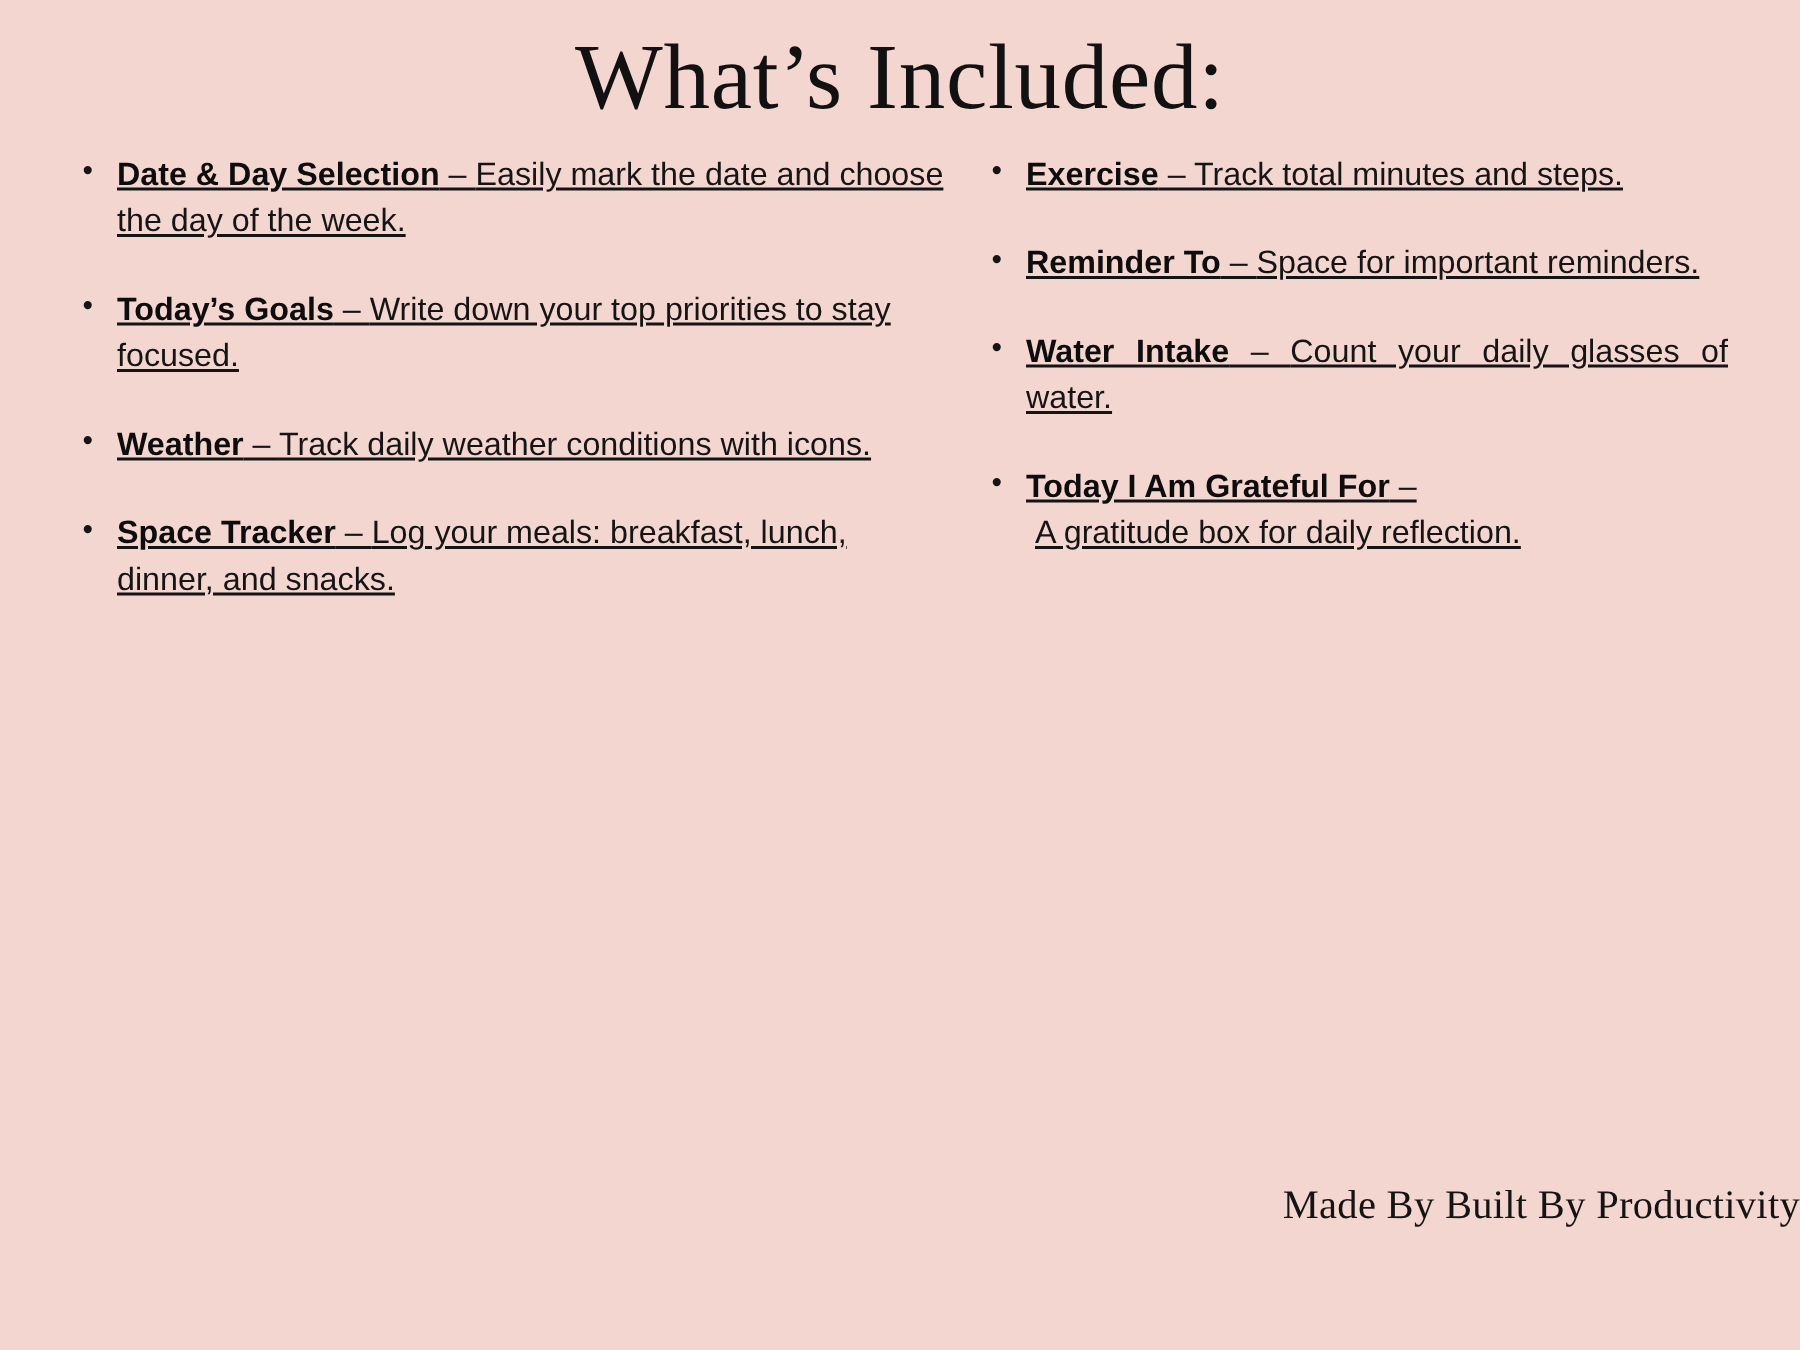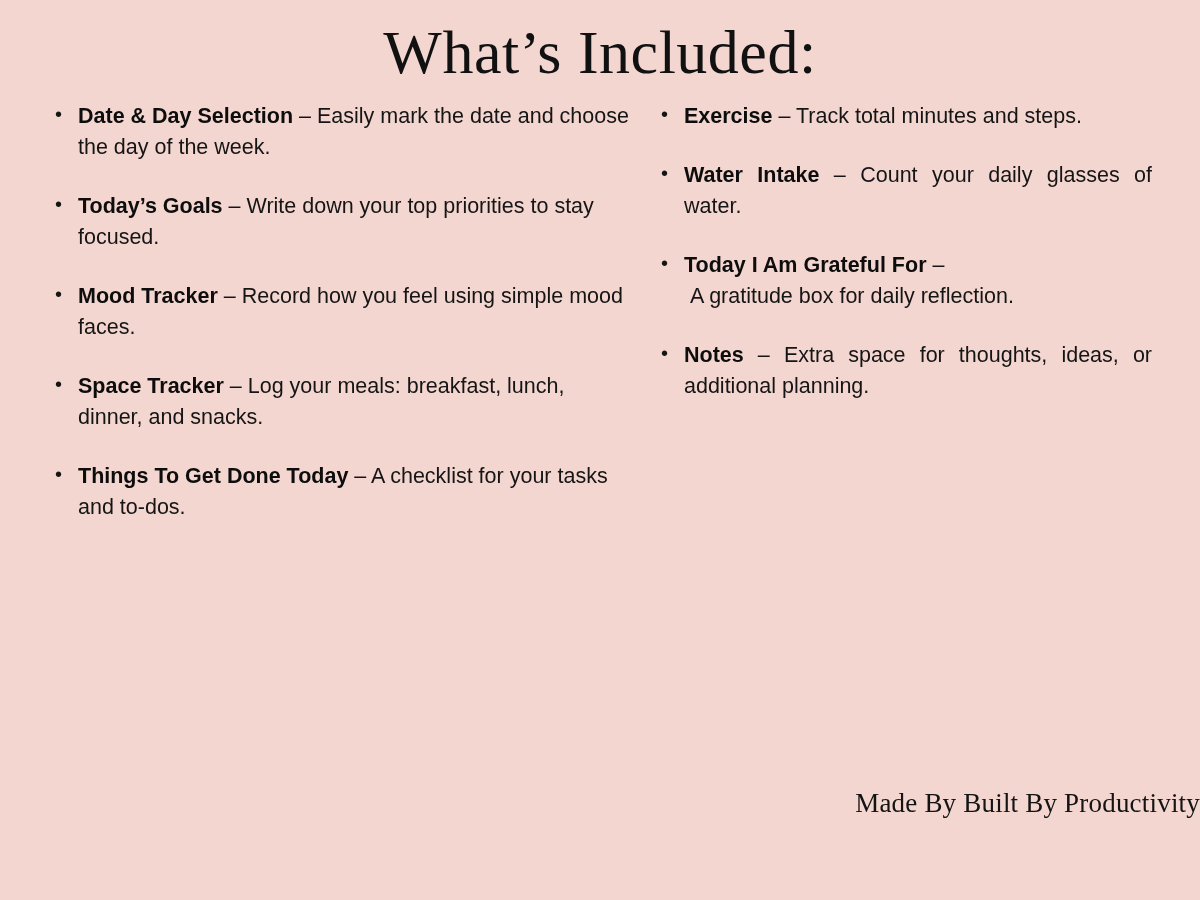--- a/index.html
+++ b/index.html
@@ -33,20 +33,21 @@
     padding-top: 18px;
     line-height: 1.12;
   }
 
   
   .columns {
     display: flex;
     align-items: flex-start;
     padding: 0;
     margin-top: 14px;
+    text-decoration: underline;
   }
   .col {
     box-sizing: border-box;
   }
   .col-left {
     width: 640px;
     padding-left: 46px;
     padding-right: 8px;
   }
   .col-right {
@@ -121,32 +122,31 @@
 <div class="page">
 
   <h1 class="title">What’s Included:</h1>
 
   <div class="columns">
 
     <div class="col col-left">
       <ul class="feature-list" id="list-left">
           <li><span class="term">Date &amp; Day Selection</span><span class="desc"> – </span><span class="desc">Easily mark the date and choose the day of the week.</span></li>
           <li><span class="term">Today’s Goals</span><span class="desc"> – </span><span class="desc">Write down your top priorities to stay focused.</span></li>
-          <li><span class="term">Mood Tracker</span><span class="desc"> – </span><span class="desc">Record how you feel using simple mood faces.</span></li>
+          <li><span class="term">Weather</span><span class="desc"> – </span><span class="desc">Track daily weather conditions with icons.</span></li>
           <li><span class="term">Space Tracker</span><span class="desc"> – </span><span class="desc">Log your meals: breakfast, lunch, dinner, and snacks.</span></li>
-          <li><span class="term">Things To Get Done Today</span><span class="desc"> – </span><span class="desc">A checklist for your tasks and to-dos.</span></li>
         </ul>
     </div>
 
     <div class="col col-right">
       <ul class="feature-list" id="list-right">
           <li><span class="term">Exercise</span><span class="desc"> – </span><span class="desc">Track total minutes and steps.</span></li>
+          <li><span class="term">Reminder To</span><span class="desc"> – </span><span class="desc">Space for important reminders.</span></li>
           <li><span class="term">Water Intake</span><span class="desc"> – </span><span class="desc">Count your daily glasses of water.</span></li>
           <li class="no-justify"><span class="term">Today I Am Grateful For</span><span class="desc"> – </span><span class="lb"></span><span class="desc" style="padding-left: 6px; text-align: right;">A gratitude box for daily reflection.</span></li>
-          <li><span class="term">Notes</span><span class="desc"> – </span><span class="desc">Extra space for thoughts, ideas, or additional planning.</span></li>
         </ul>
     </div>
 
   </div>
 
   <div class="footer">Made By Built By Productivity</div>
 
 </div>
 
 </body></html>

